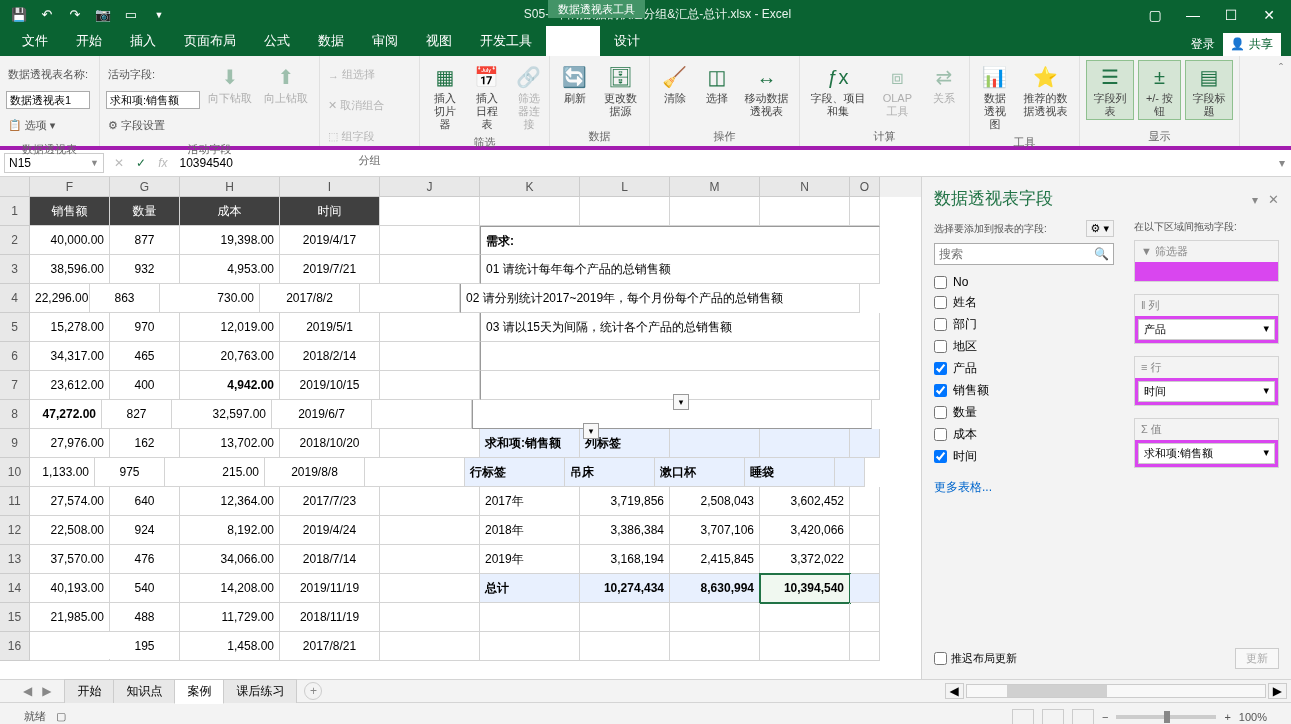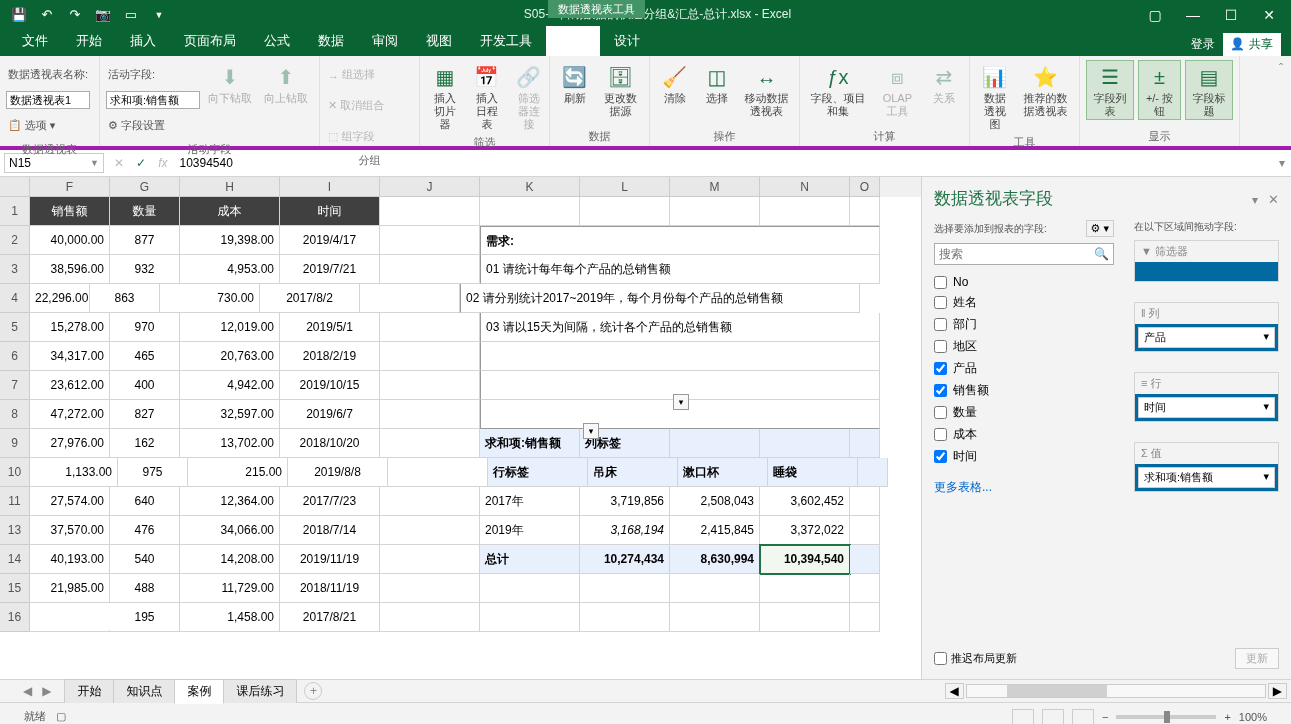--- a/index.html
+++ b/index.html
@@ -58,21 +58,21 @@
 .fieldpane .close{color:#888;cursor:pointer;font-size:13px}
 .fpcols{display:flex;gap:20px;flex:1;overflow:hidden}
 .fpcol{flex:1;display:flex;flex-direction:column;gap:6px}
 .fplabel{font-size:10px;color:#555}
 .fpsearch{display:flex;align-items:center;border:1px solid #ababab;background:#fff;height:22px;padding:0 4px}
 .fpsearch input{flex:1;border:none;outline:none;font-size:12px;color:#999}
 .fplist{display:flex;flex-direction:column;gap:5px;margin-top:4px}
 .fplist label{display:flex;align-items:center;gap:6px;font-size:12px;cursor:pointer}
 .fplist input{width:13px;height:13px}
 .fpmore{color:#0066cc;font-size:12px;cursor:pointer;margin-top:8px}
-.fparea{border:1px solid #d4d4d4;background:#0369a1;min-height:42px;margin-bottom:14px}
+.fparea{border:1px solid #d4d4d4;background:#d946ef;min-height:42px;margin-bottom:6px}
 .fparea .ah{font-size:11px;color:#888;padding:3px 6px;background:#f3f3f3}
 .fparea .item{background:#fff;border:1px solid #ccc;margin:3px;padding:2px 5px;font-size:11px;display:flex;justify-content:space-between;cursor:pointer}
 .fpfoot{display:flex;align-items:center;justify-content:space-between;padding-top:6px}
 .fpfoot label{font-size:11px;display:flex;align-items:center;gap:4px}
 .fpfoot button{font-size:11px;padding:2px 10px;border:1px solid #ccc;background:#f8f8f8;color:#aaa}
 .sheettabs{height:23px;background:#f3f3f3;border-top:1px solid #d4d4d4;display:flex;align-items:center;padding-left:20px;gap:0}
 .sheettabs .nav{display:flex;gap:4px;color:#888;margin-right:10px}
 .sheettabs .nav span{cursor:pointer;padding:0 3px}
 .sheettabs .stab{padding:3px 12px;border:1px solid #ccc;border-bottom:none;font-size:12px;cursor:pointer;background:#e8e8e8;margin-right:-1px}
 .sheettabs .stab.active{background:#fff;border-bottom:1px solid #fff;position:relative;z-index:1}
@@ -337,36 +337,36 @@
           <div class="cell num" style="width: 100px;">12,019.00</div>
           <div class="cell ctr" style="width: 100px;">2019/5/1</div>
           <div class="cell " style="width: 100px;"></div>
           <div class="cell " style="width: 400px; border-left: 1px solid rgb(153, 153, 153);">03 请以15天为间隔，统计各个产品的总销售额</div>
         </div>
         <div class="row">
           <div class="rh">6</div>
           <div class="cell num" style="width: 80px;">34,317.00</div>
           <div class="cell ctr" style="width: 70px;">465</div>
           <div class="cell num" style="width: 100px;">20,763.00</div>
-          <div class="cell ctr" style="width: 100px;">2018/2/19</div>
+          <div class="cell ctr" style="width: 100px;">2018/2/14</div>
           <div class="cell " style="width: 100px;"></div>
           <div class="cell " style="width: 400px; border-left: 1px solid rgb(153, 153, 153);"></div>
         </div>
         <div class="row">
           <div class="rh">7</div>
           <div class="cell num" style="width: 80px;">23,612.00</div>
           <div class="cell ctr" style="width: 70px;">400</div>
-          <div class="cell num" style="width: 100px;">4,942.00</div>
+          <div class="cell num" style="width: 100px; font-weight: bold;">4,942.00</div>
           <div class="cell ctr" style="width: 100px;">2019/10/15</div>
           <div class="cell " style="width: 100px;"></div>
           <div class="cell " style="width: 400px; border-left: 1px solid rgb(153, 153, 153);"></div>
         </div>
         <div class="row">
           <div class="rh">8</div>
-          <div class="cell num" style="width: 80px;">47,272.00</div>
+          <div class="cell num" style="width: 72px; font-weight: bold;">47,272.00</div>
           <div class="cell ctr" style="width: 70px;">827</div>
           <div class="cell num" style="width: 100px;">32,597.00</div>
           <div class="cell ctr" style="width: 100px;">2019/6/7</div>
           <div class="cell " style="width: 100px;"></div>
           <div class="cell " style="width: 400px; border-left: 1px solid rgb(153, 153, 153); border-bottom: 1px solid rgb(153, 153, 153);"></div>
         </div>
         <div class="row">
           <div class="rh">9</div>
           <div class="cell num" style="width: 80px;">27,976.00</div>
           <div class="cell ctr" style="width: 70px;">162</div>
@@ -374,21 +374,21 @@
           <div class="cell ctr" style="width: 100px;">2018/10/20</div>
           <div class="cell " style="width: 100px;"></div>
           <div class="cell pivotcell pivothdr" style="width: 100px;">求和项:销售额</div>
           <div class="cell pivotcell pivothdr" style="width: 90px;">列标签</div>
           <div class="cell pivotcell" style="width: 90px;"></div>
           <div class="cell pivotcell" style="width: 90px;"></div>
           <div class="cell pivotcell" style="width: 30px;"></div>
         </div>
         <div class="row">
           <div class="rh">10</div>
-          <div class="cell num" style="width: 88px;">1,133.00</div>
+          <div class="cell num" style="width: 65px;">1,133.00</div>
           <div class="cell ctr" style="width: 70px;">975</div>
           <div class="cell num" style="width: 100px;">215.00</div>
           <div class="cell ctr" style="width: 100px;">2019/8/8</div>
           <div class="cell " style="width: 100px;"></div>
           <div class="cell pivotcell pivothdr" style="width: 100px;">行标签</div>
           <div class="cell pivotcell pivothdr" style="width: 90px;">吊床</div>
           <div class="cell pivotcell pivothdr" style="width: 90px;">漱口杯</div>
           <div class="cell pivotcell pivothdr" style="width: 90px;">睡袋</div>
           <div class="cell pivotcell" style="width: 30px;"></div>
         </div>
@@ -399,28 +399,41 @@
           <div class="cell num" style="width: 100px;">12,364.00</div>
           <div class="cell ctr" style="width: 100px;">2017/7/23</div>
           <div class="cell " style="width: 100px;"></div>
           <div class="cell " style="width: 100px;">2017年</div>
           <div class="cell num" style="width: 90px;">3,719,856</div>
           <div class="cell num" style="width: 90px;">2,508,043</div>
           <div class="cell num" style="width: 90px;">3,602,452</div>
           <div class="cell " style="width: 30px;"></div>
         </div>
         <div class="row">
+          <div class="rh">12</div>
+          <div class="cell num" style="width: 80px;">22,508.00</div>
+          <div class="cell ctr" style="width: 70px;">924</div>
+          <div class="cell num" style="width: 100px;">8,192.00</div>
+          <div class="cell ctr" style="width: 100px;">2019/4/24</div>
+          <div class="cell " style="width: 100px;"></div>
+          <div class="cell " style="width: 100px;">2018年</div>
+          <div class="cell num" style="width: 90px;">3,386,384</div>
+          <div class="cell num" style="width: 90px;">3,707,106</div>
+          <div class="cell num" style="width: 90px;">3,420,066</div>
+          <div class="cell " style="width: 30px;"></div>
+        </div>
+        <div class="row">
           <div class="rh">13</div>
           <div class="cell num" style="width: 80px;">37,570.00</div>
           <div class="cell ctr" style="width: 70px;">476</div>
           <div class="cell num" style="width: 100px;">34,066.00</div>
           <div class="cell ctr" style="width: 100px;">2018/7/14</div>
           <div class="cell " style="width: 100px;"></div>
           <div class="cell " style="width: 100px;">2019年</div>
-          <div class="cell num" style="width: 90px; font-style: italic;">3,168,194</div>
+          <div class="cell num" style="width: 90px;">3,168,194</div>
           <div class="cell num" style="width: 90px;">2,415,845</div>
           <div class="cell num" style="width: 90px;">3,372,022</div>
           <div class="cell " style="width: 30px;"></div>
         </div>
         <div class="row">
           <div class="rh">14</div>
           <div class="cell num" style="width: 80px;">40,193.00</div>
           <div class="cell ctr" style="width: 70px;">540</div>
           <div class="cell num" style="width: 100px;">14,208.00</div>
           <div class="cell ctr" style="width: 100px;">2019/11/19</div>

